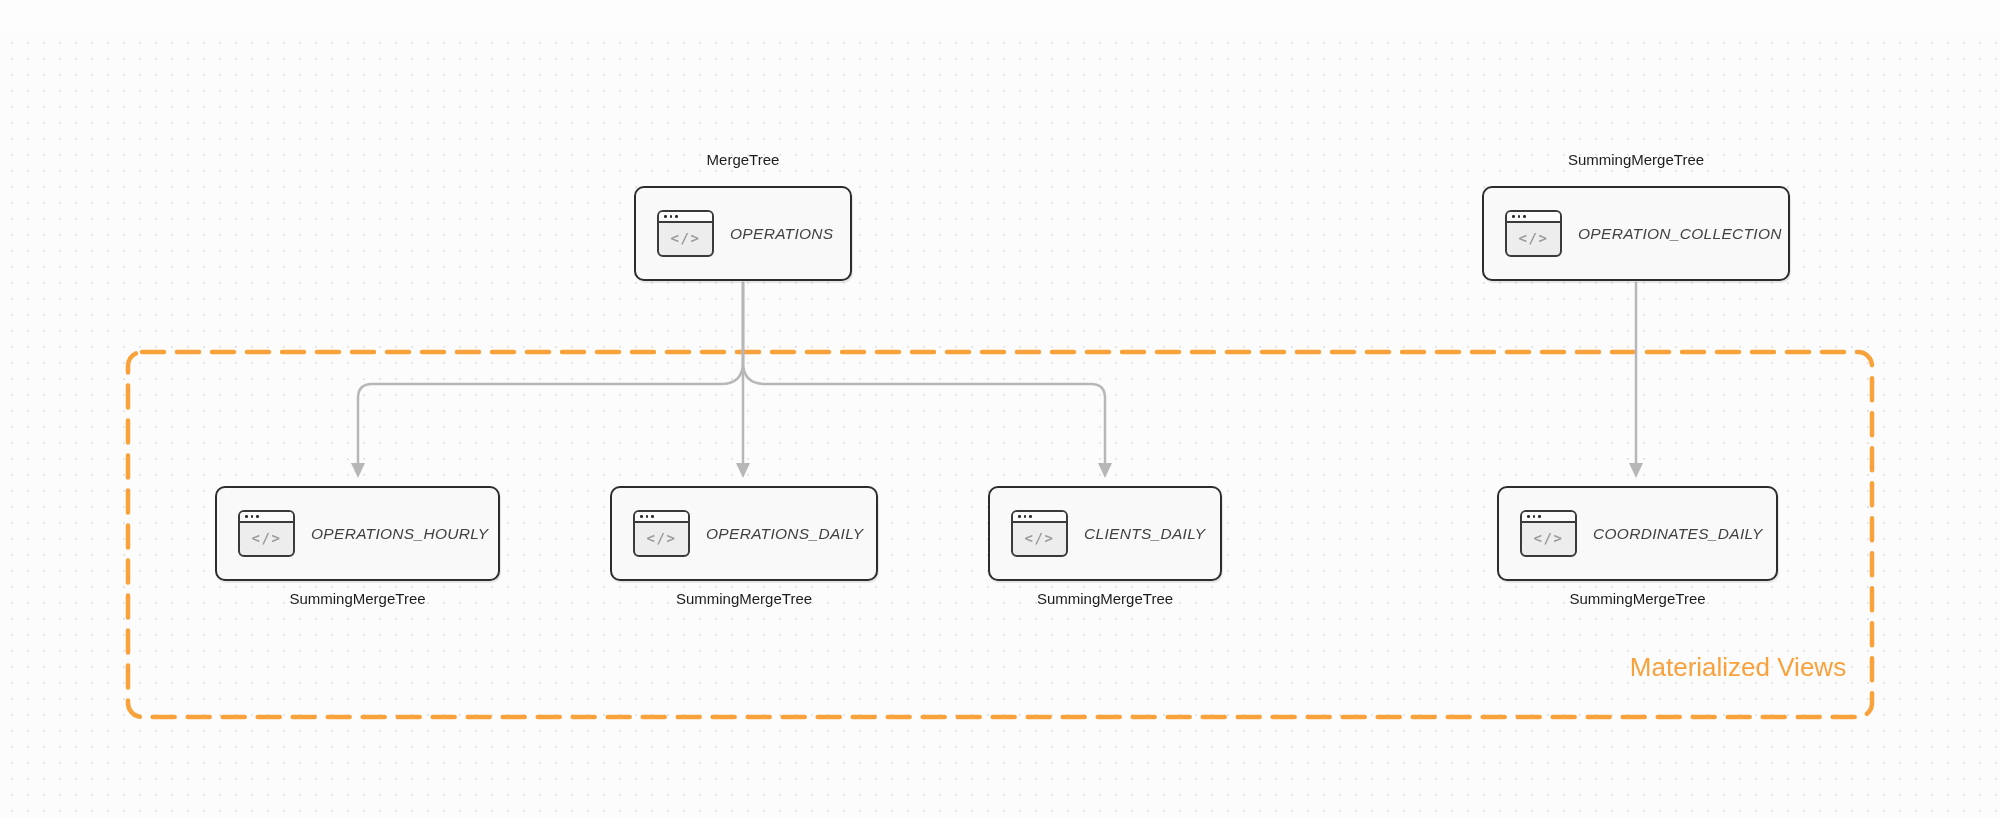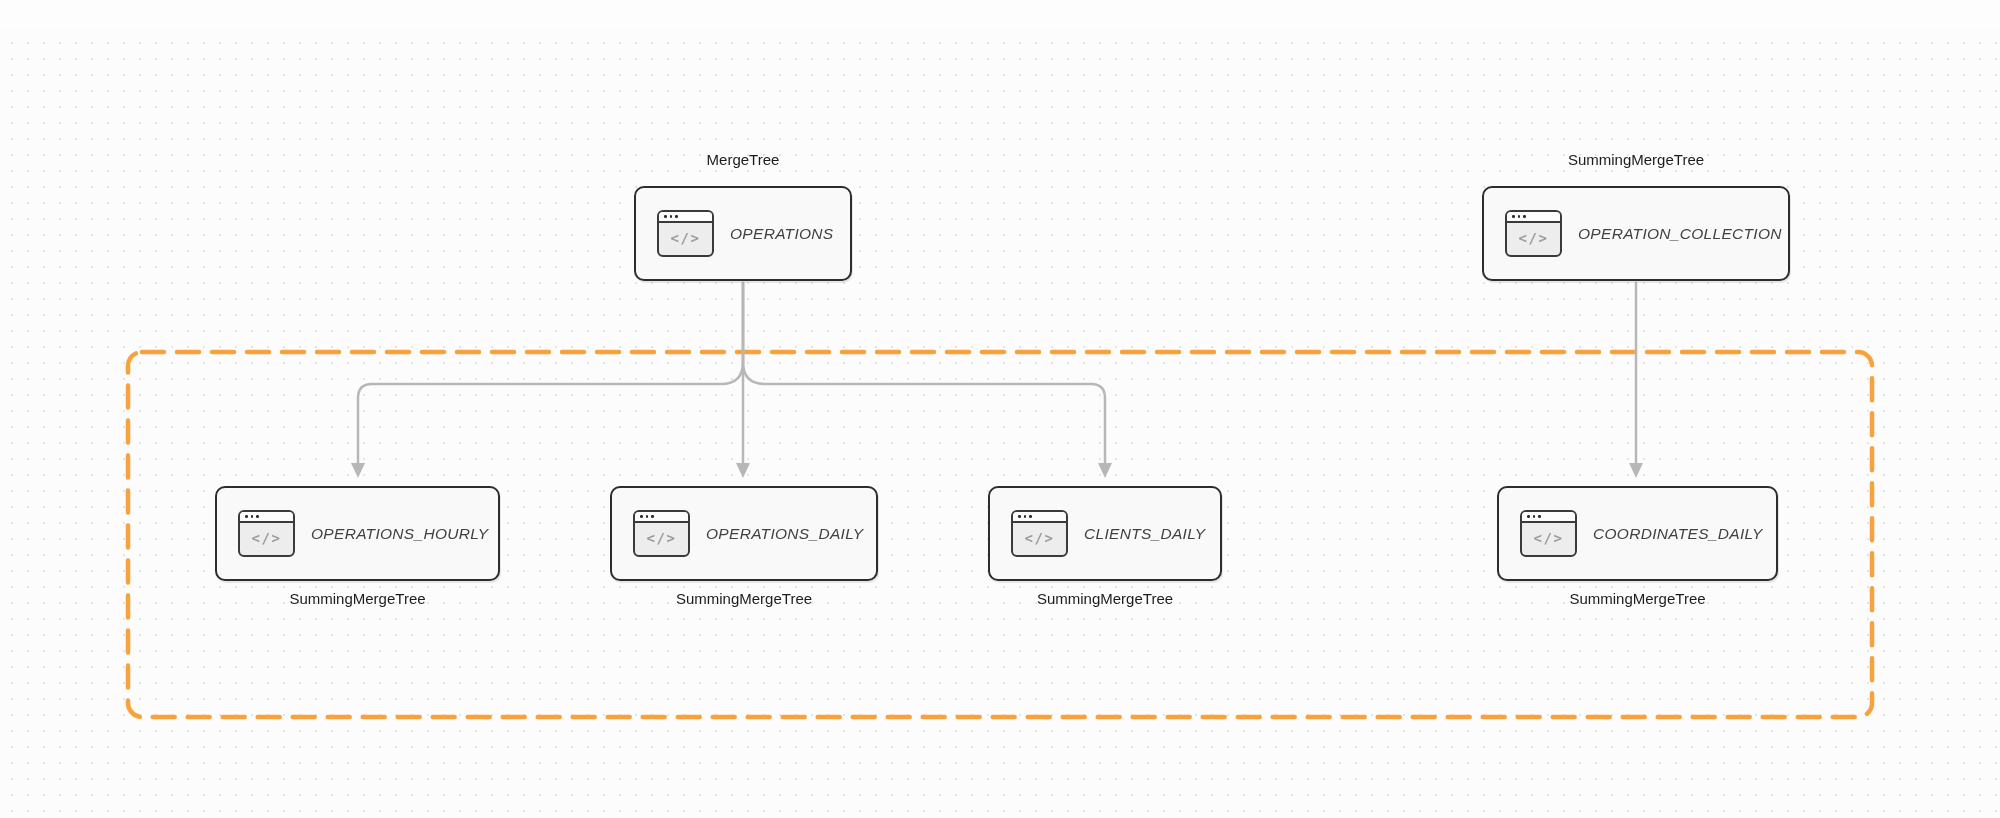--- a/index.html
+++ b/index.html
@@ -202,14 +202,15 @@
       <div class="iconbody">&lt;/&gt;</div>
     </div>
     <div class="node-title">COORDINATES_DAILY</div>
   </div>
 
   <div class="engine-label" style="left:215px; top:560px; width:285px;">SummingMergeTree</div>
   <div class="engine-label" style="left:610px; top:560px; width:268px;">SummingMergeTree</div>
   <div class="engine-label" style="left:988px; top:560px; width:234px;">SummingMergeTree</div>
   <div class="engine-label" style="left:1497px; top:560px; width:281px;">SummingMergeTree</div>
 
+  <div class="group-label">Materialized Views</div>
 
 </div>
 
 </body></html>

